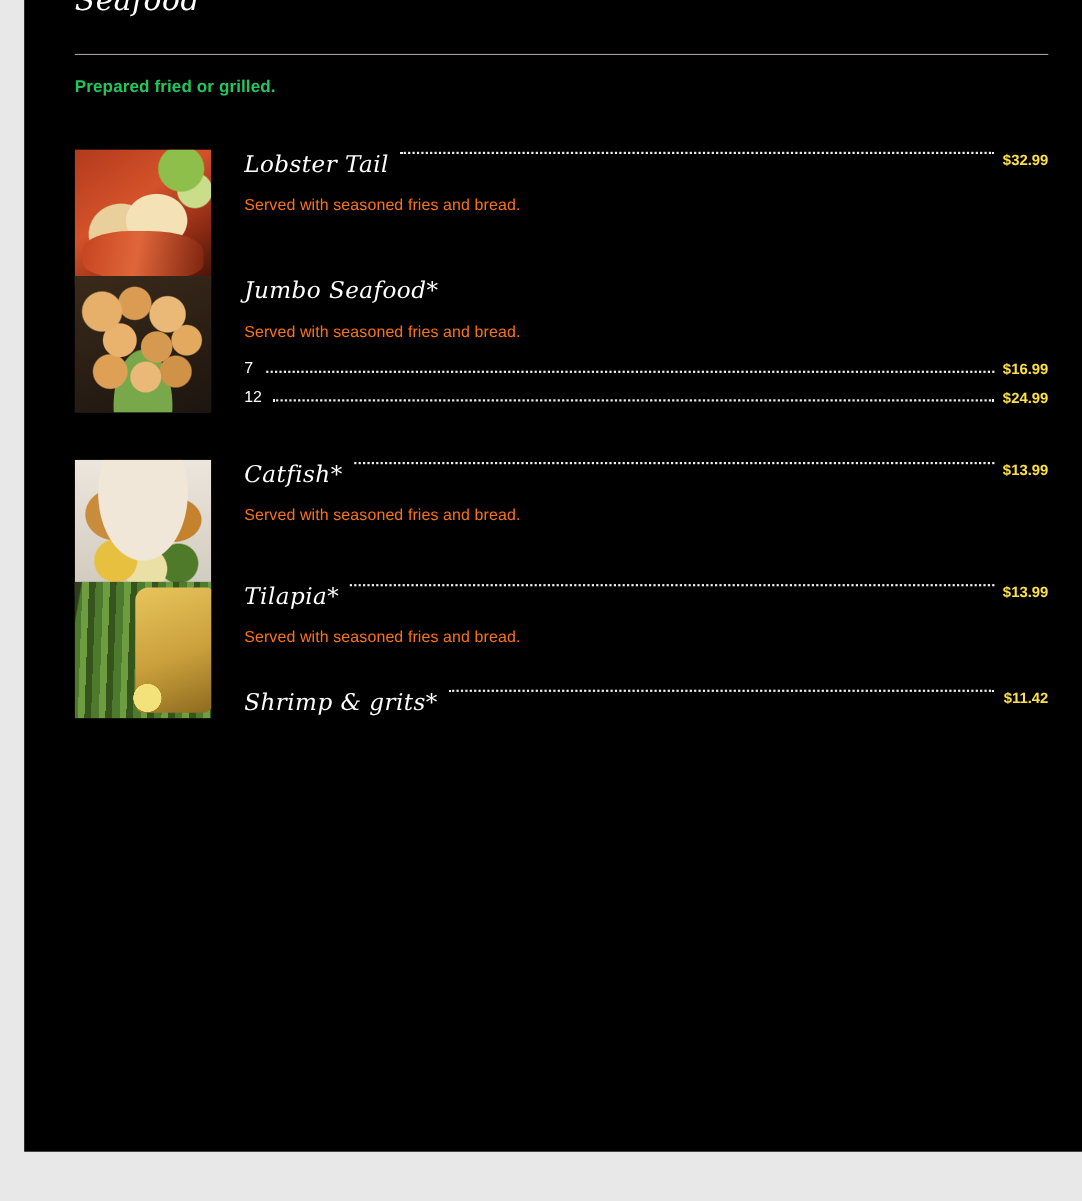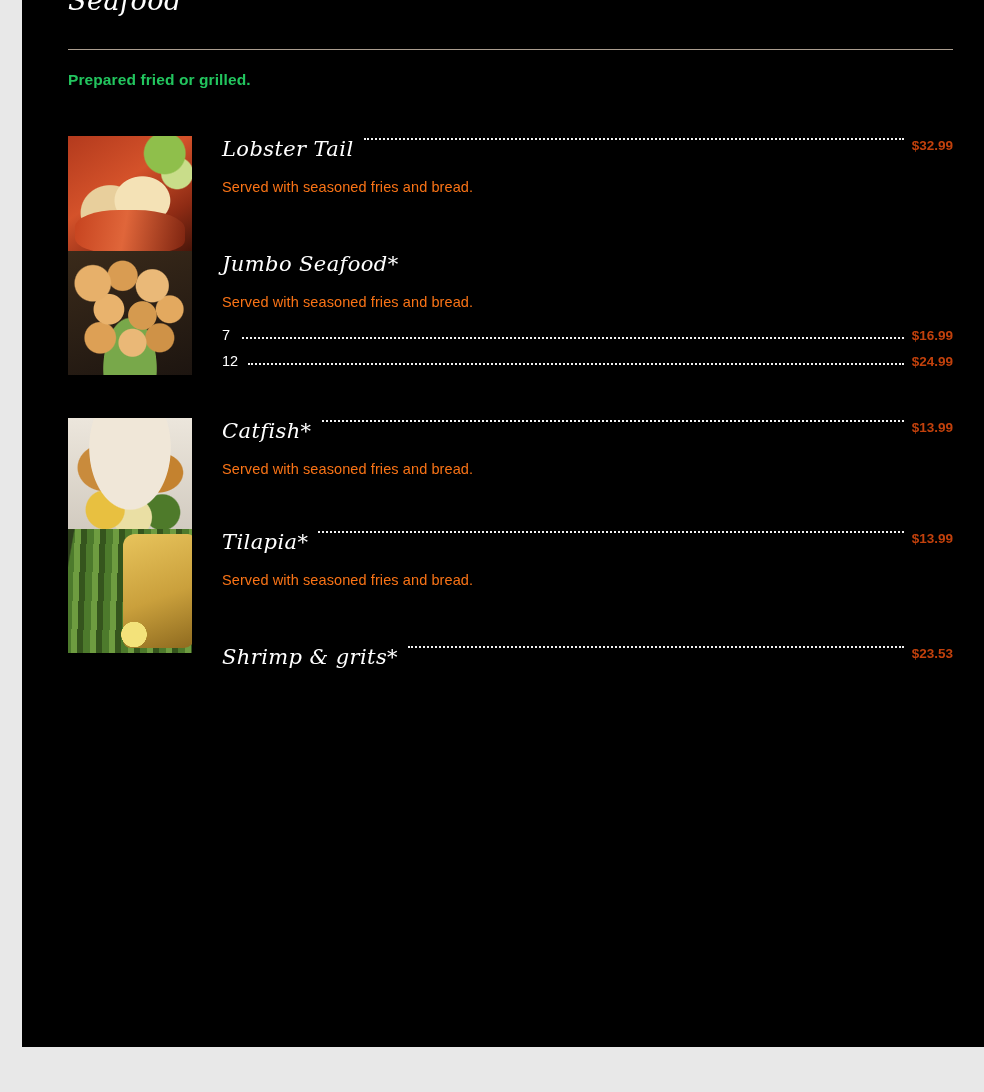--- a/index.html
+++ b/index.html
@@ -107,21 +107,21 @@
 
   .dots {
     flex: 1 1 auto;
     border-bottom: 2px dotted #ffffff;
     margin: 0 8px 7px 10px;
     height: 1px;
     opacity: 0.95;
   }
 
   .price {
-    color: #c2410c;
+    color: #fde047;
     font-size: 13.5px;
     font-weight: 700;
     white-space: nowrap;
     padding-bottom: 1px;
   }
 
   .item-desc {
     margin-top: 19px;
     color: #f97316;
     font-size: 14.5px;
@@ -149,21 +149,21 @@
 
   .variant-row .dots {
     margin: 0 8px 5px 10px;
   }
 
   
   .item-lobster  { margin-top: 0; }
   .item-jumbo    { margin-top: 56px; }
   .item-catfish  { margin-top: 48px; }
   .item-tilapia  { margin-top: 52px; }
-  .item-grits    { margin-top: 56px; }
+  .item-grits    { margin-top: 37px; }
 
   
   .photo { position: relative; width: 100%; height: 100%; }
 
   
   .photo-lobster {
     background:
       radial-gradient(circle at 78% 14%, #8fbf4b 0 14%, transparent 15%),
       radial-gradient(circle at 88% 30%, #c9dd8a 0 11%, transparent 12%),
       radial-gradient(ellipse at 60% 52%, #f4e2b6 0 26%, transparent 27%),
@@ -303,21 +303,21 @@
             </div>
             <div class="item-desc">Served with seasoned fries and bread.</div>
           </div>
         </div>
 
         <div class="item item-grits">
           <div class="item-body">
             <div class="item-name-row">
               <span class="item-name">Shrimp &amp; grits*</span>
               <span class="dots"></span>
-              <span class="price">$23.53</span>
+              <span class="price">$11.42</span>
             </div>
           </div>
         </div>
 
       </div>
     </div>
   </div>
 </div>
 
 </body></html>

